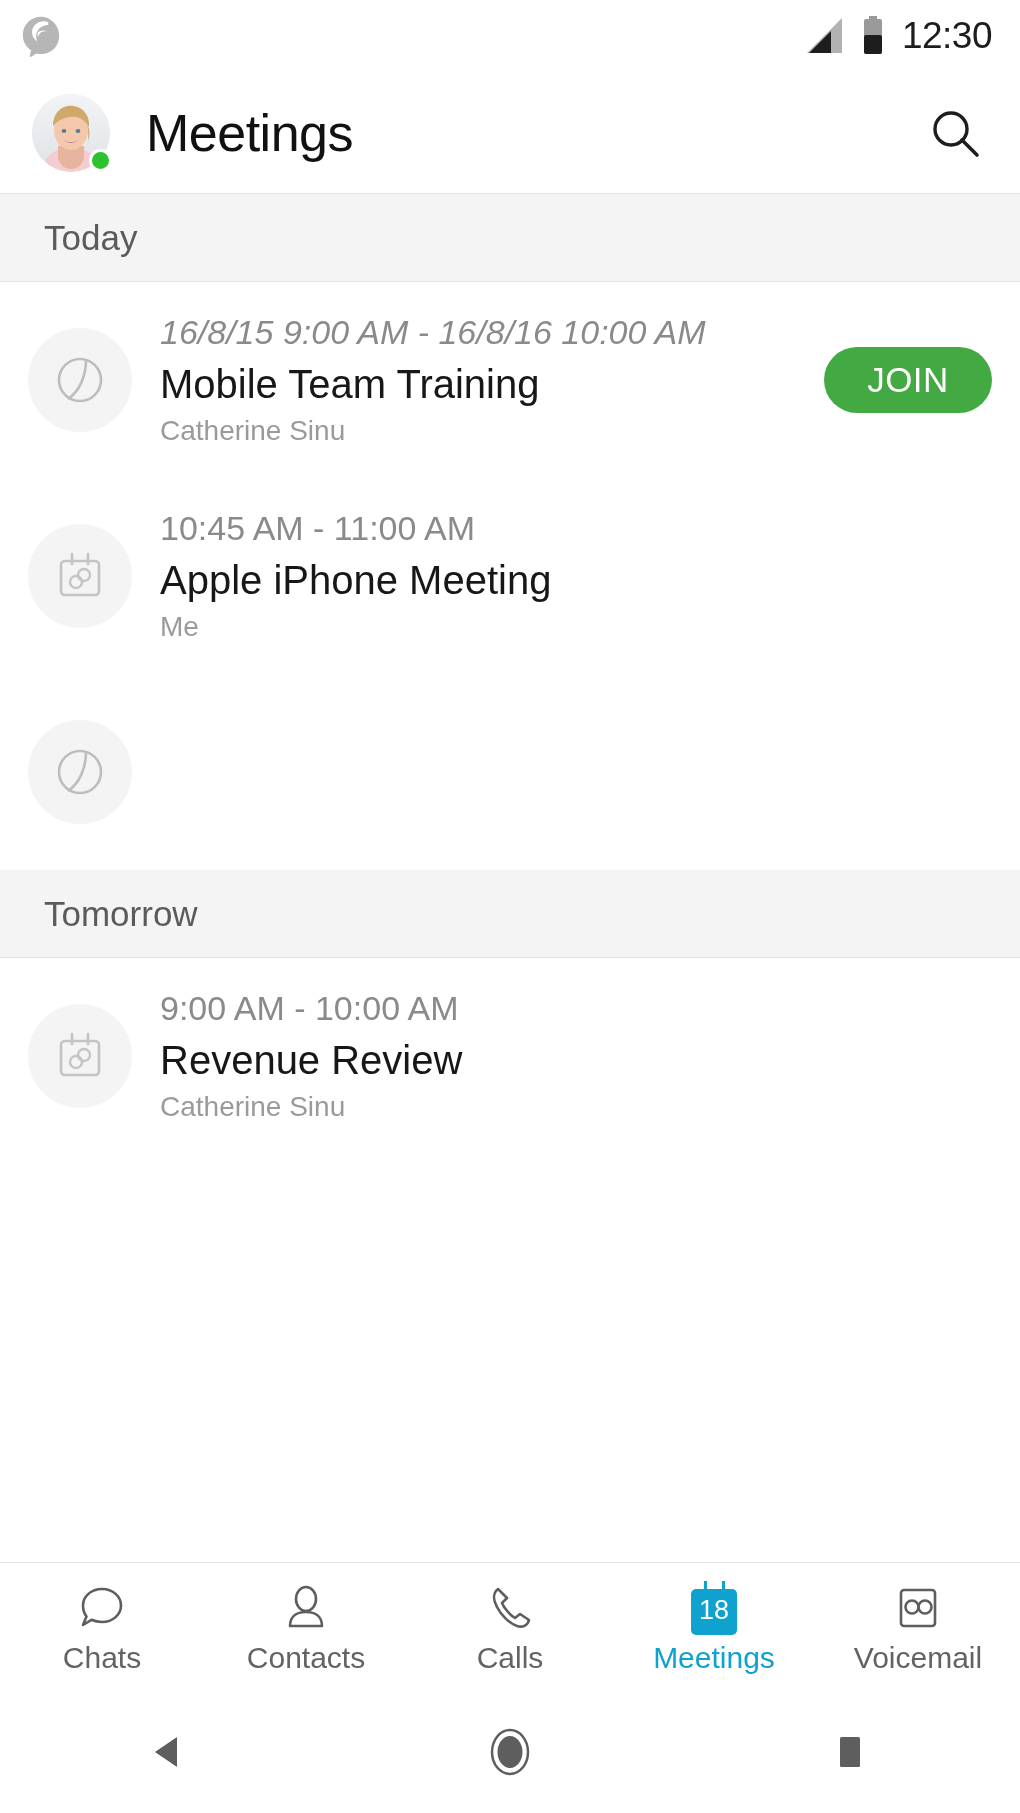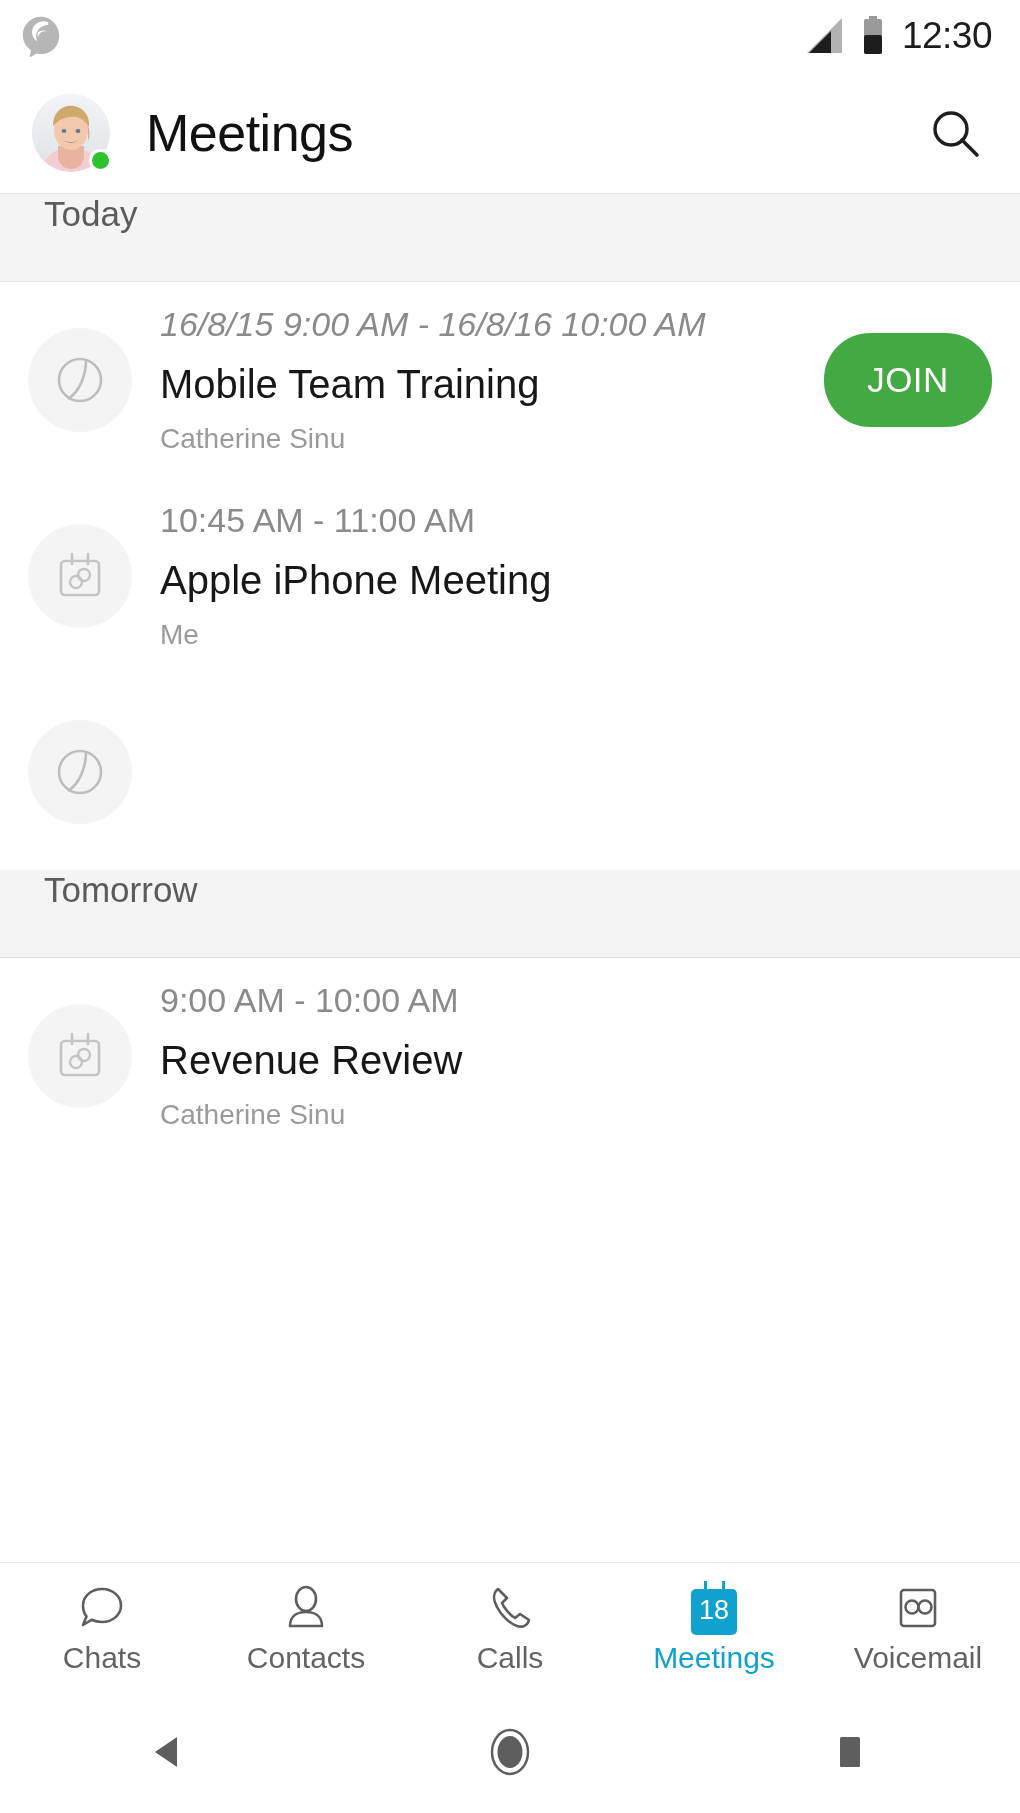--- a/index.html
+++ b/index.html
@@ -96,20 +96,21 @@
   }
   .search-btn svg { width: 56px; height: 56px; display: block; }
 
   
   .list { flex: 1 1 auto; background: #ffffff; overflow: hidden; }
   .section-header {
     height: 88px;
     background: #f4f4f4;
     border-bottom: 1px solid #e2e2e2;
     display: flex;
+    align-items: center;
     padding-left: 44px;
   }
   .section-header .sh-label {
     font-size: 35px;
     color: #5b5b5b;
     font-weight: 400;
   }
 
   .meeting-row {
     display: flex;
@@ -130,21 +131,21 @@
     justify-content: center;
   }
   .row-icon svg { width: 54px; height: 54px; display: block; }
   .row-body {
     margin-left: 28px;
     flex: 1 1 auto;
     min-width: 0;
     display: flex;
     flex-direction: column;
     justify-content: center;
-    gap: 10px;
+    gap: 2px;
   }
   .row-time {
     font-size: 34px;
     color: #8a8a8a;
     line-height: 1.35;
     white-space: nowrap;
   }
   .row-time.italic { font-style: italic; }
   .row-title {
     font-size: 40px;
@@ -158,21 +159,21 @@
     line-height: 1.35;
     white-space: nowrap;
   }
   .join-btn {
     flex: 0 0 auto;
     margin-left: 18px;
     background: #43a942;
     color: #ffffff;
     border: none;
     border-radius: 46px;
-    height: 94px;
+    height: 66px;
     min-width: 168px;
     padding: 0 30px;
     font-size: 35px;
     font-family: "Liberation Sans", sans-serif;
     letter-spacing: 0.5px;
     cursor: pointer;
   }
 
   
   .tabbar {

